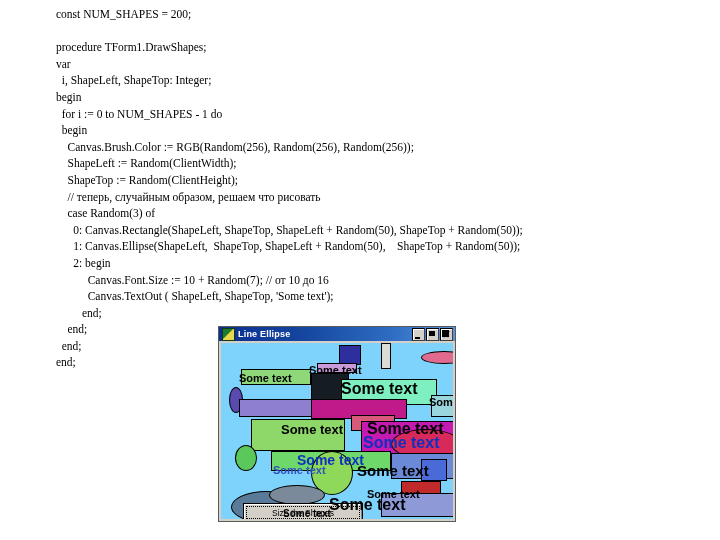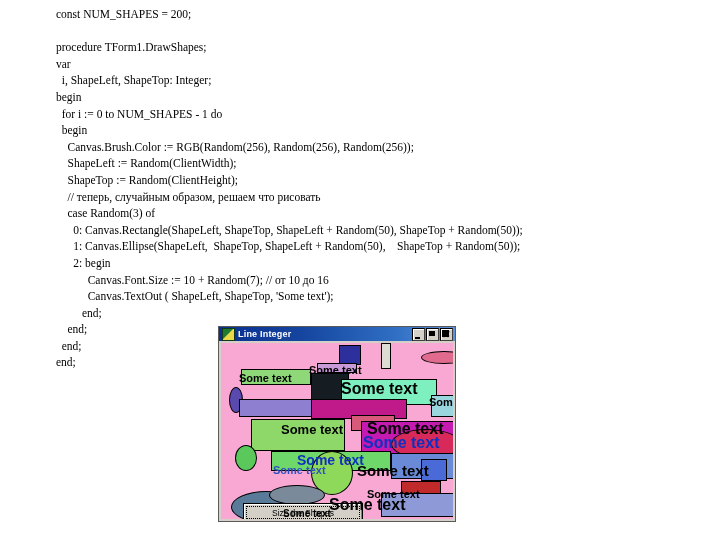--- a/index.html
+++ b/index.html
@@ -86,36 +86,36 @@
 </style>
 </head>
 <body>
 
 <div id="code"><span class="ln">const NUM_SHAPES = 200;</span><span class="ln blank"></span><span class="ln">procedure TForm1.DrawShapes;</span><span class="ln">var</span><span class="ln">  i, ShapeLeft, ShapeTop: Integer;</span><span class="ln">begin</span><span class="ln">  for i := 0 to NUM_SHAPES - 1 do</span><span class="ln">  begin</span><span class="ln">    Canvas.Brush.Color := RGB(Random(256), Random(256), Random(256));</span><span class="ln">    ShapeLeft := Random(ClientWidth);</span><span class="ln">    ShapeTop := Random(ClientHeight);</span><span class="ln">    // теперь, случайным образом, решаем что рисовать</span><span class="ln">    case Random(3) of</span><span class="ln">      0: Canvas.Rectangle(ShapeLeft, ShapeTop, ShapeLeft + Random(50), ShapeTop + Random(50));</span><span class="ln">      1: Canvas.Ellipse(ShapeLeft,  ShapeTop, ShapeLeft + Random(50),    ShapeTop + Random(50));</span><span class="ln">      2: begin</span><span class="ln">           Canvas.Font.Size := 10 + Random(7); // от 10 до 16</span><span class="ln">           Canvas.TextOut ( ShapeLeft, ShapeTop, 'Some text');</span><span class="ln">         end;</span><span class="ln">    end;</span><span class="ln">  end;</span><span class="ln">end;</span></div>
 
 <div id="win">
 
   <div id="titlebar">
     <span class="tico"></span>
-    <span class="ttl">Line Integer</span>
+    <span class="ttl">Line Ellipse</span>
     <span id="btns">
       <span class="b min">
           <i></i>
         </span>
       <span class="b max">
           <i></i>
         </span>
       <span class="b close">
           <i></i>
         </span>
     </span>
   </div>
 
   <div id="canvasWrap">
-    <div id="canvas" style="background: #f9a8d4;">
+    <div id="canvas" style="background: #7dd3fc;">
         <div class="shape rect" style="left: 118px; top: 2px; width: 22px; height: 20px; background: rgb(44, 47, 156); z-index: 10;"></div>
         <div class="shape rect" style="left: 160px; top: 0px; width: 10px; height: 26px; background: rgb(220, 220, 212); z-index: 11;"></div>
         <div class="shape ell" style="left: 200px; top: 8px; width: 46px; height: 13px; background: rgb(224, 107, 142); z-index: 12;"></div>
         <div class="shape rect" style="left: 20px; top: 26px; width: 70px; height: 16px; background: rgb(142, 216, 122); z-index: 17;"></div>
         <div class="shape rect" style="left: 96px; top: 20px; width: 40px; height: 10px; background: rgb(201, 154, 216); z-index: 18;"></div>
         <div class="shape rect" style="left: 90px; top: 30px; width: 38px; height: 44px; background: rgb(21, 29, 35); z-index: 19;"></div>
         <div class="shape rect" style="left: 120px; top: 36px; width: 96px; height: 26px; background: rgb(126, 240, 192); z-index: 20;"></div>
         <div class="shape ell" style="left: 8px; top: 44px; width: 14px; height: 26px; background: rgb(90, 74, 176); z-index: 23;"></div>
         <div class="shape rect" style="left: 18px; top: 56px; width: 90px; height: 18px; background: rgb(142, 127, 208); z-index: 24;"></div>
         <div class="shape rect" style="left: 90px; top: 56px; width: 96px; height: 20px; background: rgb(192, 26, 138); z-index: 25;"></div>

